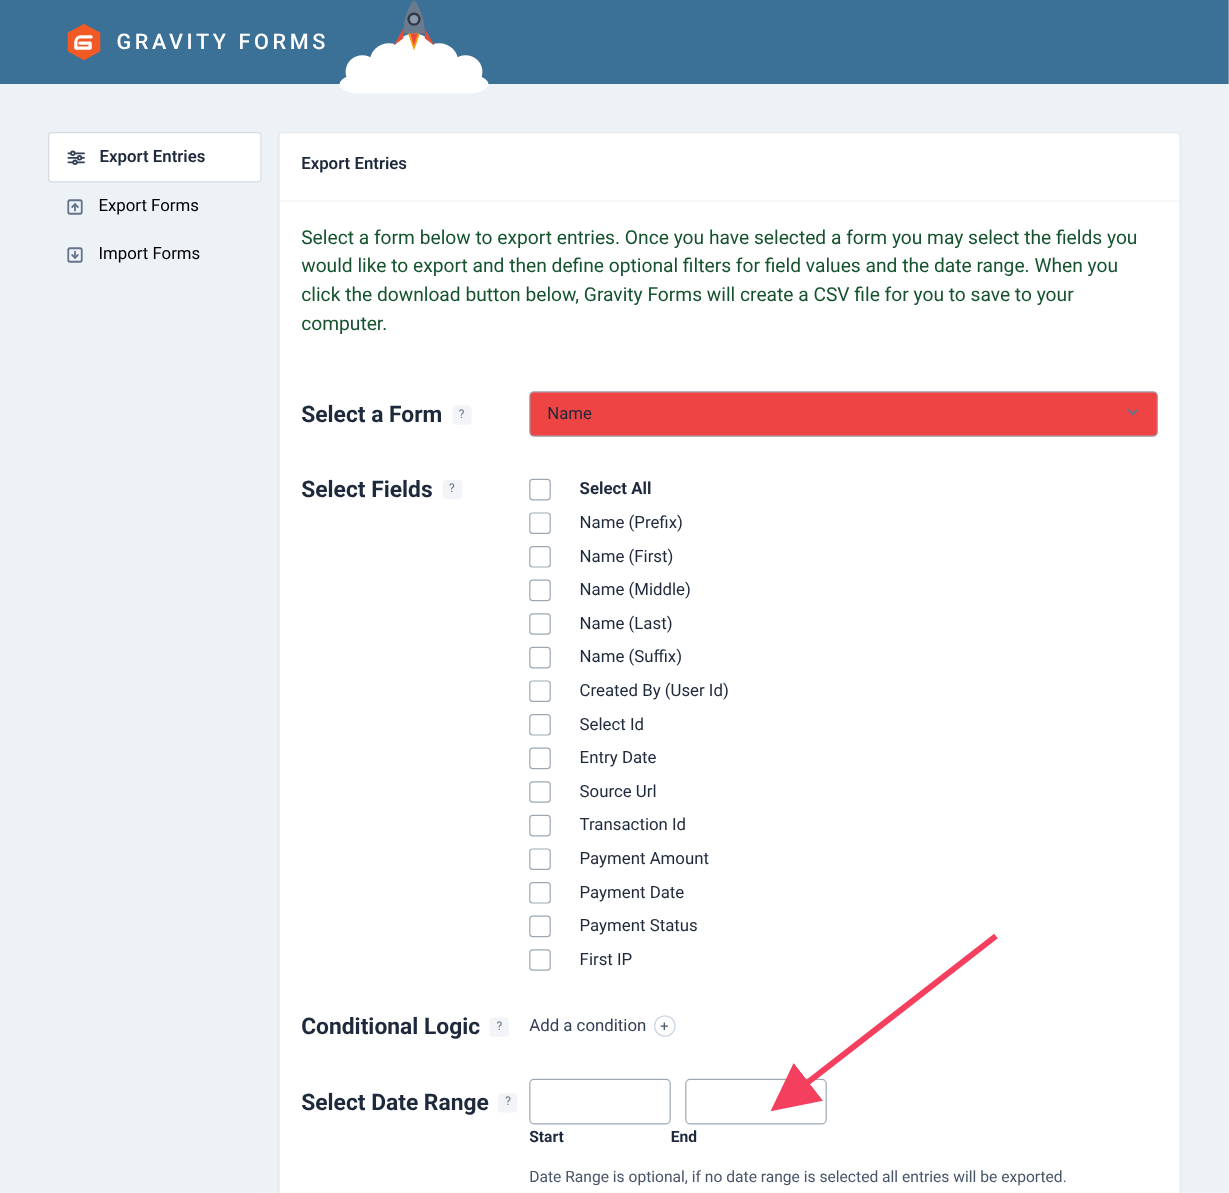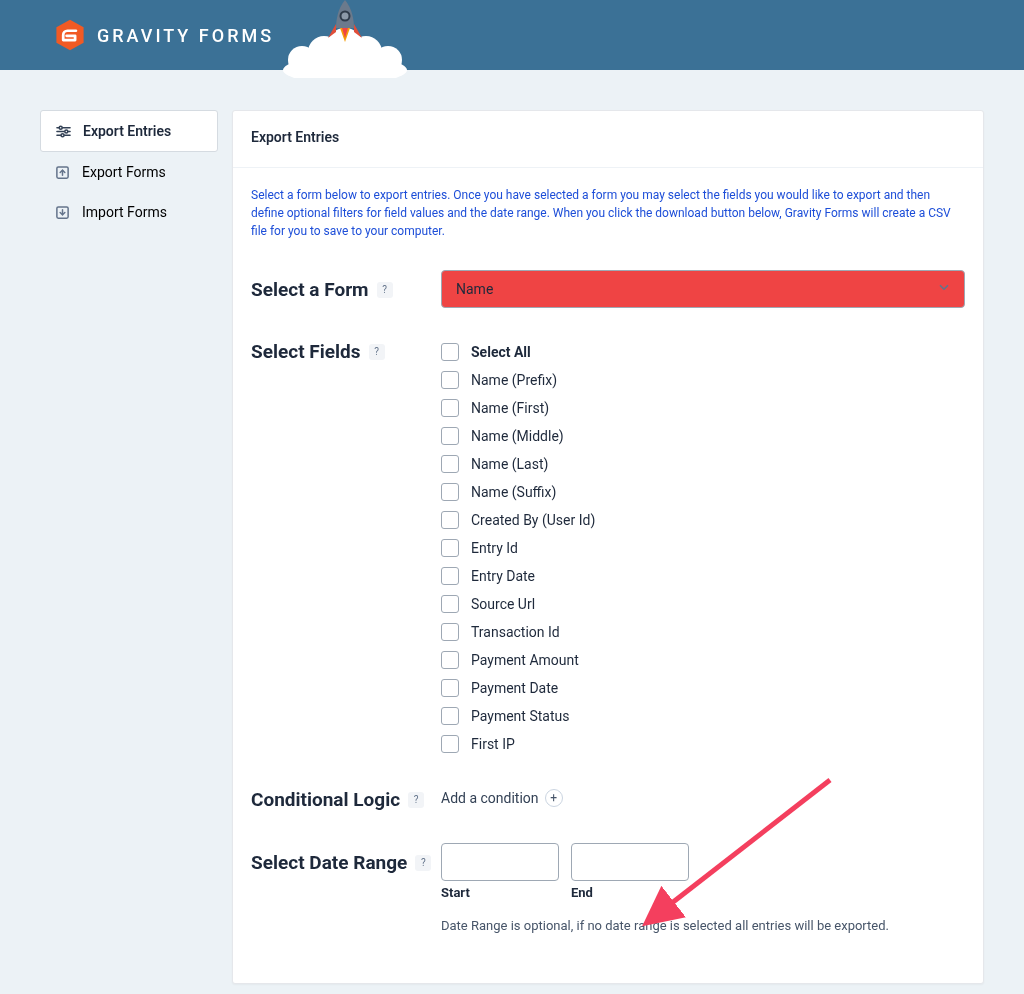--- a/index.html
+++ b/index.html
@@ -94,24 +94,24 @@
   }
   .panel-title {
     font-size: 14px;
     font-weight: 600;
     color: #1e293b;
   }
   .panel-body {
     padding: 18px;
   }
   .intro-text {
-    font-size: 12px;
+    font-size: 16px;
     line-height: 1.5;
-    color: #1d4ed8;
-    margin-bottom: 30px;
+    color: #14532d;
+    margin-bottom: 44px;
   }
   .form-row {
     display: flex;
     align-items: flex-start;
     margin-bottom: 32px;
   }
   .form-label-col {
     width: 190px;
     flex-shrink: 0;
     display: flex;
@@ -168,21 +168,21 @@
   }
   
   .field-list {
     display: flex;
     flex-direction: column;
     gap: 4px;
   }
   .field-item {
     display: flex;
     align-items: center;
-    gap: 12px;
+    gap: 24px;
     font-size: 14px;
     color: #1e293b;
     height: 24px;
   }
   .field-item.bold .field-item-label { font-weight: 700; }
   .chk {
     width: 18px; height: 18px;
     border: 1px solid #9ea8b4;
     border-radius: 3px;
     background: #fff;
@@ -222,21 +222,20 @@
   .date-input {
     width: 118px;
     height: 38px;
     border: 1px solid #9ea8b4;
     border-radius: 4px;
     padding: 0 10px;
     font-size: 14px;
   }
   .date-labels {
     display: flex;
-    gap: 12px;
     font-size: 13px;
     font-weight: 700;
     color: #1e293b;
   }
   .date-labels span { width: 118px; }
   .date-note {
     font-size: 13px;
     color: #475569;
     margin-top: 14px;
   }
@@ -379,21 +378,21 @@
               <div class="field-item">
                 <span class="chk"></span>
                 <span class="field-item-label">Name (Suffix)</span>
               </div>
               <div class="field-item">
                 <span class="chk"></span>
                 <span class="field-item-label">Created By (User Id)</span>
               </div>
               <div class="field-item">
                 <span class="chk"></span>
-                <span class="field-item-label">Entry Id</span>
+                <span class="field-item-label">Select Id</span>
               </div>
               <div class="field-item">
                 <span class="chk"></span>
                 <span class="field-item-label">Entry Date</span>
               </div>
               <div class="field-item">
                 <span class="chk"></span>
                 <span class="field-item-label">Source Url</span>
               </div>
               <div class="field-item">

